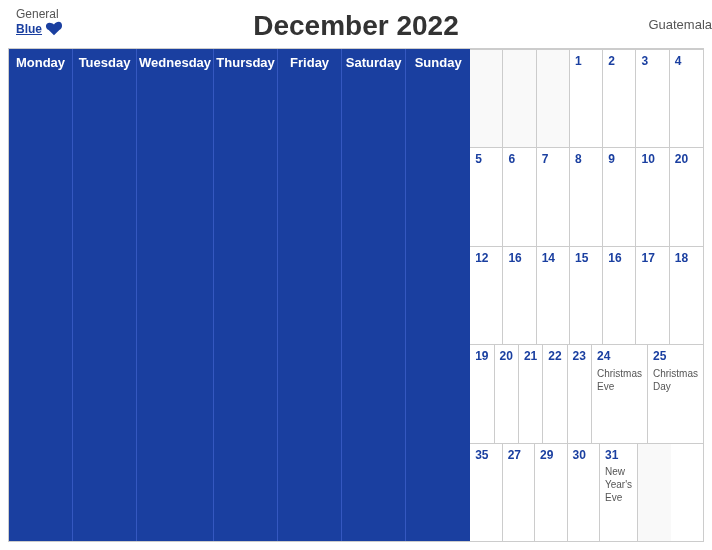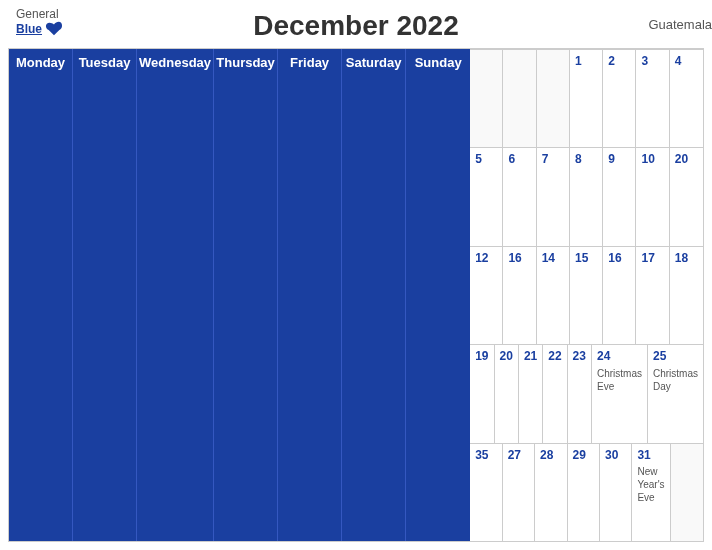--- a/index.html
+++ b/index.html
@@ -256,23 +256,20 @@
         </div>
       </div>
       <div class="week">
         <div class="day-cell">
           <div class="day-number">35</div>
         </div>
         <div class="day-cell">
           <div class="day-number">27</div>
         </div>
         <div class="day-cell">
-          <div class="day-number">28</div>
-        </div>
-        <div class="day-cell">
           <div class="day-number">29</div>
         </div>
         <div class="day-cell">
           <div class="day-number">30</div>
         </div>
         <div class="day-cell">
           <div class="day-number">31</div>
           <div class="holiday-name">New Year's Eve</div>
         </div>
         <div class="day-cell empty"></div>

